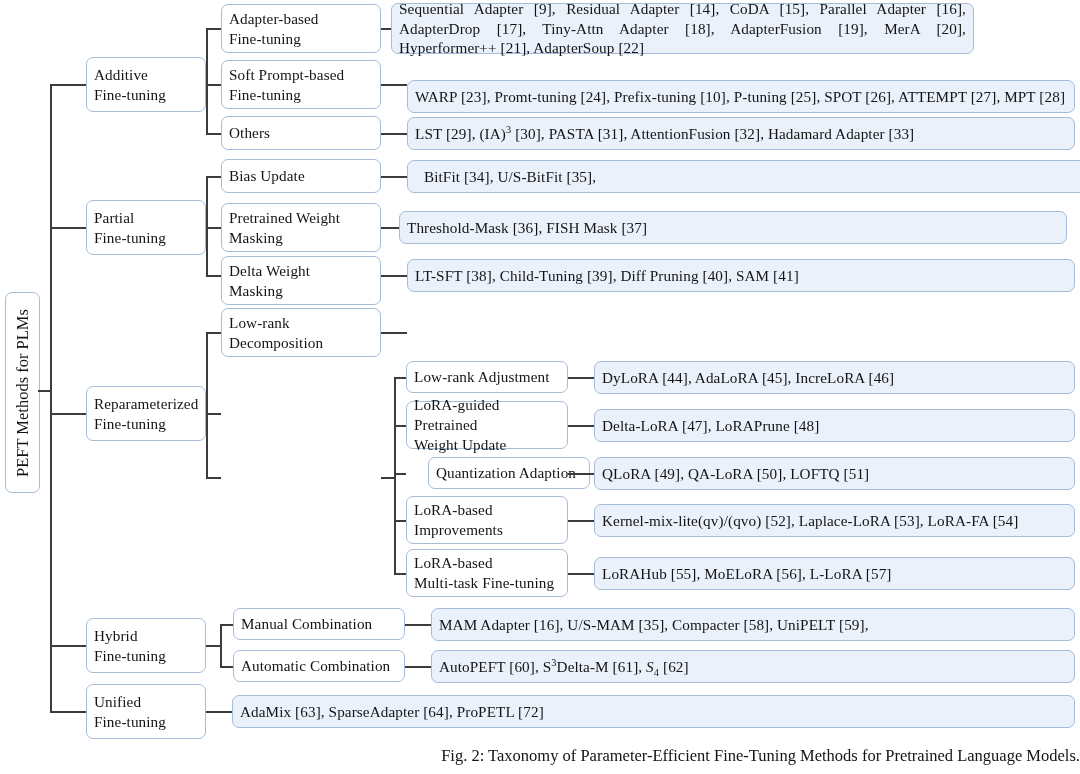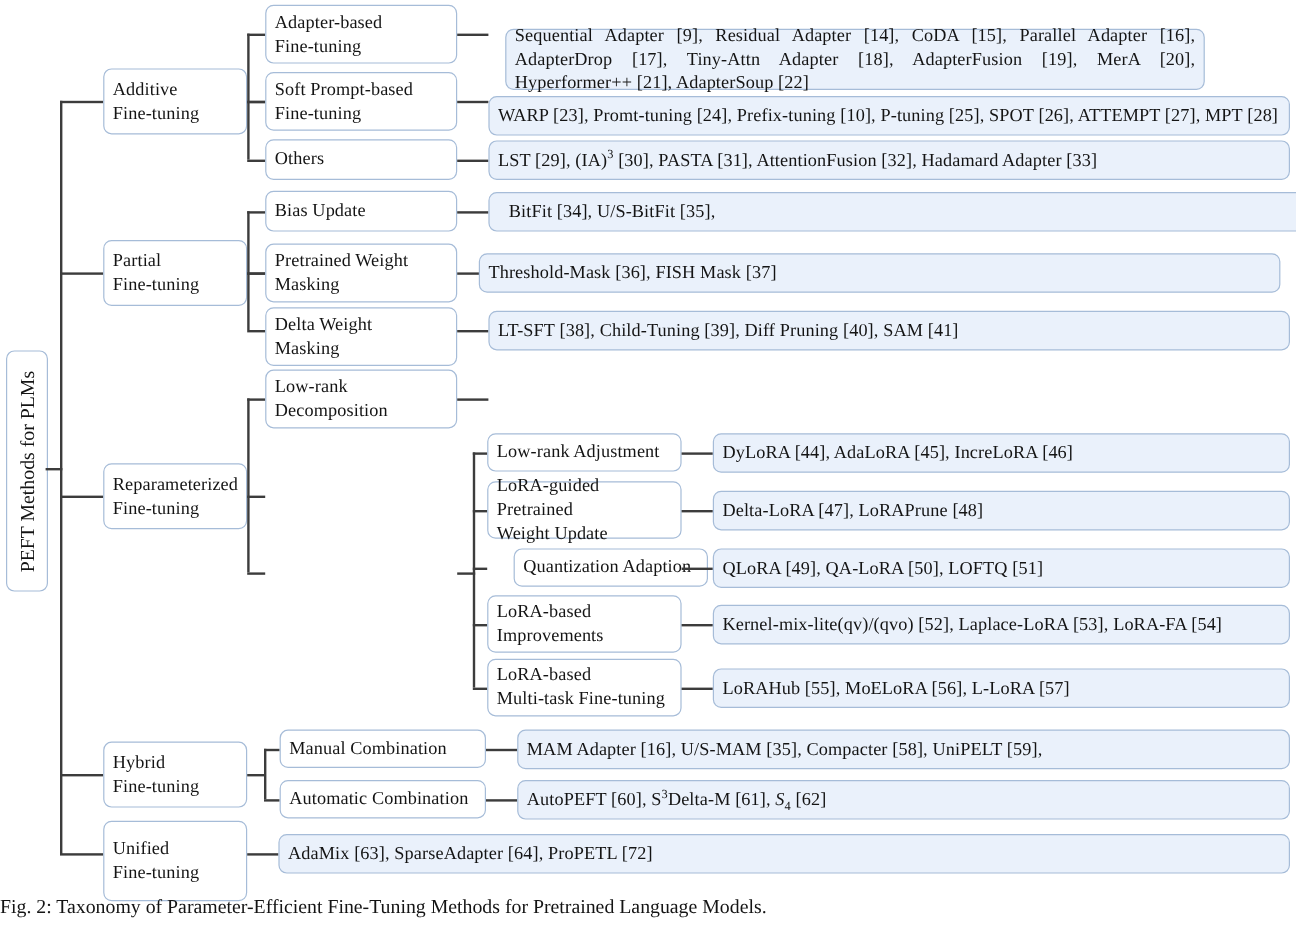--- a/index.html
+++ b/index.html
@@ -24,21 +24,21 @@
 
   
   .ln{position:absolute;background:#3c3c3c;}
   .lnh{height:2px;}
   .lnv{width:2px;}
 
   sup{font-size:.68em;vertical-align:super;line-height:0;}
   .cal{font-family:"Liberation Serif",serif;font-style:italic;}
   .cal sub{font-size:.68em;vertical-align:sub;line-height:0;font-style:normal;}
 
-  #caption{position:absolute;left:0;top:746px;width:1080px;text-align:left;
+  #caption{position:absolute;left:0;top:746px;width:1080px;text-align:right;
            font-size:16.5px;font-family:"Liberation Serif","DejaVu Serif",serif;}
 </style>
 </head>
 <body>
 
 <div id="canvas">
 
   <div id="root">
     <span class="txt">PEFT Methods for PLMs</span>
   </div>
@@ -65,21 +65,21 @@
     <span class="txt"><span>Soft Prompt-based</span><br><span>Fine-tuning</span></span>
   </div>
   <div class="box" style="left:221px;top:116px;width:160px;height:34px;">
     <span class="txt">Others</span>
   </div>
 
   <div class="ln lnh" style="left:381px;top:28px;width:26px;"></div>
   <div class="ln lnh" style="left:381px;top:84px;width:26px;"></div>
   <div class="ln lnh" style="left:381px;top:133px;width:26px;"></div>
 
-  <div class="box leaf just" style="left:421px;top:3px;width:583px;height:51px;margin-top:21px;">
+  <div class="box leaf just" style="left:391px;top:3px;width:583px;height:51px;">
     <span class="txt">Sequential Adapter [9], Residual Adapter [14], CoDA [15], Parallel Adapter [16], AdapterDrop [17], Tiny-Attn Adapter [18], AdapterFusion [19], MerA [20], Hyperformer++ [21], AdapterSoup [22]</span>
   </div>
   <div class="box leaf" style="left:407px;top:68px;width:668px;height:33px;margin-top:12px;">
     <span class="txt">WARP [23], Promt-tuning [24], Prefix-tuning [10], P-tuning [25], SPOT [26], ATTEMPT [27], MPT [28]</span>
   </div>
   <div class="box leaf" style="left:407px;top:117px;width:668px;height:33px;">
     <span class="txt">LST [29], (IA)<sup>3</sup> [30], PASTA [31], AttentionFusion [32], Hadamard Adapter [33]</span>
   </div>
 
   <div class="ln lnh" style="left:50px;top:227px;width:36px;"></div>
@@ -197,21 +197,21 @@
   <div class="ln lnh" style="left:405px;top:666px;width:26px;"></div>
 
   <div class="box leaf" style="left:431px;top:608px;width:644px;height:33px;">
     <span class="txt">MAM Adapter [16], U/S-MAM [35], Compacter [58], UniPELT [59],</span>
   </div>
   <div class="box leaf" style="left:431px;top:650px;width:644px;height:33px;">
     <span class="txt">AutoPEFT [60], S<sup>3</sup>Delta-M [61], <span class="cal">S<sub>4</sub></span> [62]</span>
   </div>
 
   <div class="ln lnh" style="left:50px;top:711px;width:36px;"></div>
-  <div class="box" style="left:86px;top:684px;width:120px;height:67px;">
+  <div class="box" style="left:86px;top:684px;width:120px;height:55px;">
     <span class="txt"><span>Unified</span><br><span>Fine-tuning</span></span>
   </div>
   <div class="ln lnh" style="left:206px;top:711px;width:26px;"></div>
   <div class="box leaf" style="left:232px;top:695px;width:843px;height:33px;">
     <span class="txt">AdaMix [63], SparseAdapter [64], ProPETL [72]</span>
   </div>
 
   <div id="caption">Fig. 2: Taxonomy of Parameter-Efficient Fine-Tuning Methods for Pretrained Language Models.</div>
 </div>
 

